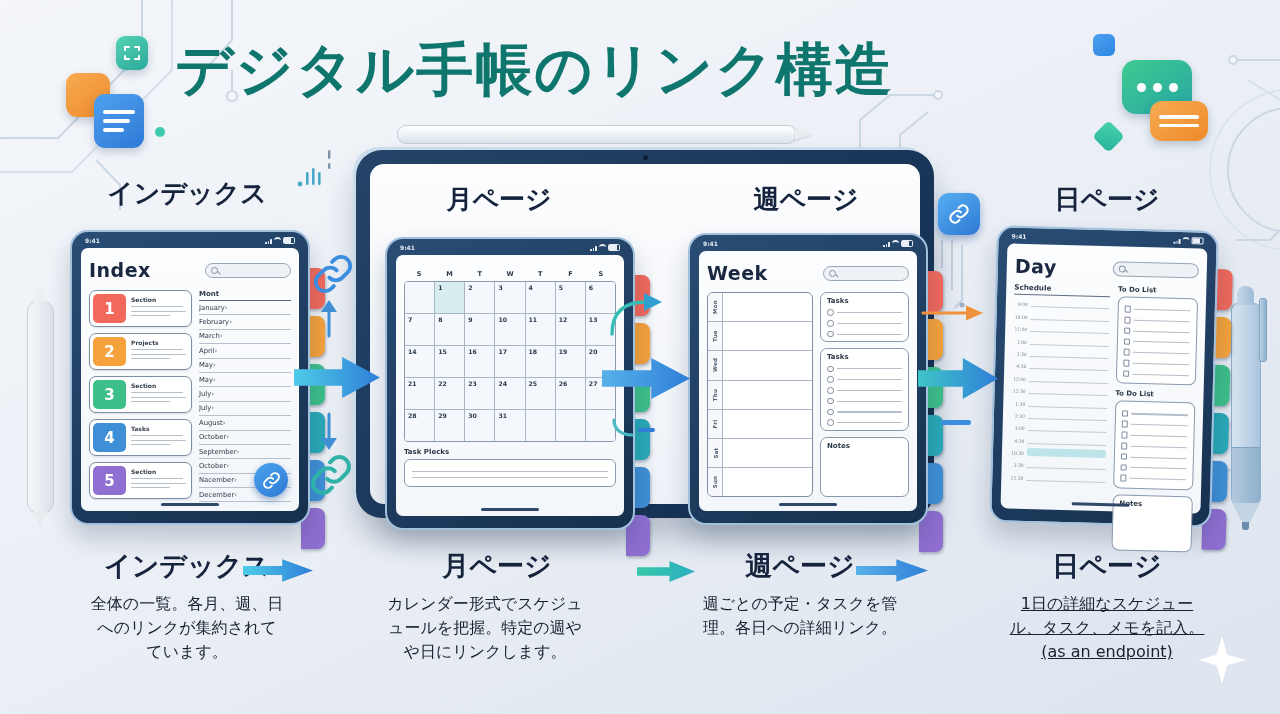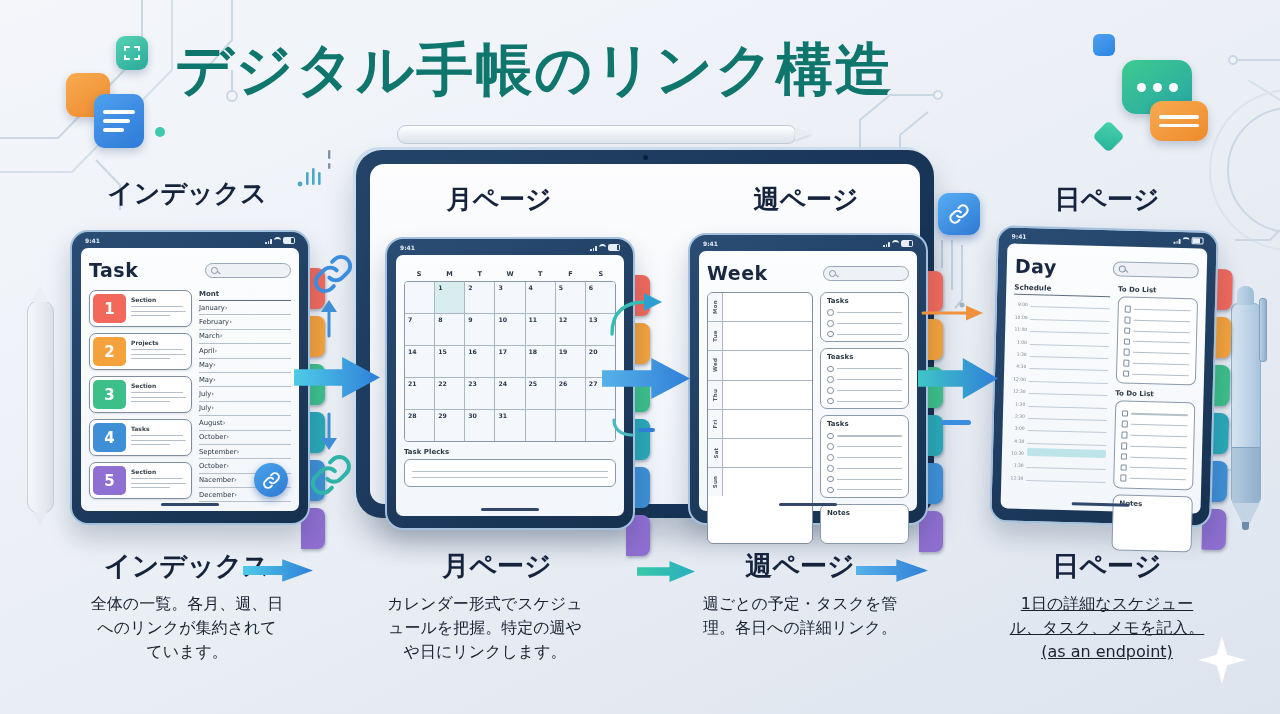--- a/index.html
+++ b/index.html
@@ -230,21 +230,21 @@
             <i style="height:2px"></i>
             <i style="height:3.5px"></i>
             <i style="height:5px"></i>
           </span>
           <span class="wifi"></span>
           <span class="batt"></span>
         </span>
     </div>
     <div class="screen">
       <div class="scr-head">
-        <span class="scr-title">Task</span>
+        <span class="scr-title">Index</span>
         <span class="search">
             <span class="mag"></span>
           </span>
       </div>
       <div class="ix-body">
         <div class="ix-cards" id="index-cards">
             <div class="ix-card">
               <div class="ix-num" style="background: rgb(242, 105, 92);">1</div>
               <div class="ix-cbody">
                 <div class="ix-clabel">Section</div>
@@ -527,39 +527,20 @@
               <div class="chk-row">
                 <span class="chk"></span>
                 <span class="chk-line"></span>
               </div>
               <div class="chk-row">
                 <span class="chk"></span>
                 <span class="chk-line"></span>
               </div>
             </div>
             <div class="wbox">
-              <div class="wbox-title">Teasks</div>
-              <div class="chk-row">
-                <span class="chk"></span>
-                <span class="chk-line"></span>
-              </div>
-              <div class="chk-row">
-                <span class="chk"></span>
-                <span class="chk-line"></span>
-              </div>
-              <div class="chk-row">
-                <span class="chk"></span>
-                <span class="chk-line"></span>
-              </div>
-              <div class="chk-row">
-                <span class="chk"></span>
-                <span class="chk-line"></span>
-              </div>
-            </div>
-            <div class="wbox">
               <div class="wbox-title">Tasks</div>
               <div class="chk-row">
                 <span class="chk"></span>
                 <span class="chk-line"></span>
               </div>
               <div class="chk-row">
                 <span class="chk"></span>
                 <span class="chk-line"></span>
               </div>
               <div class="chk-row">

